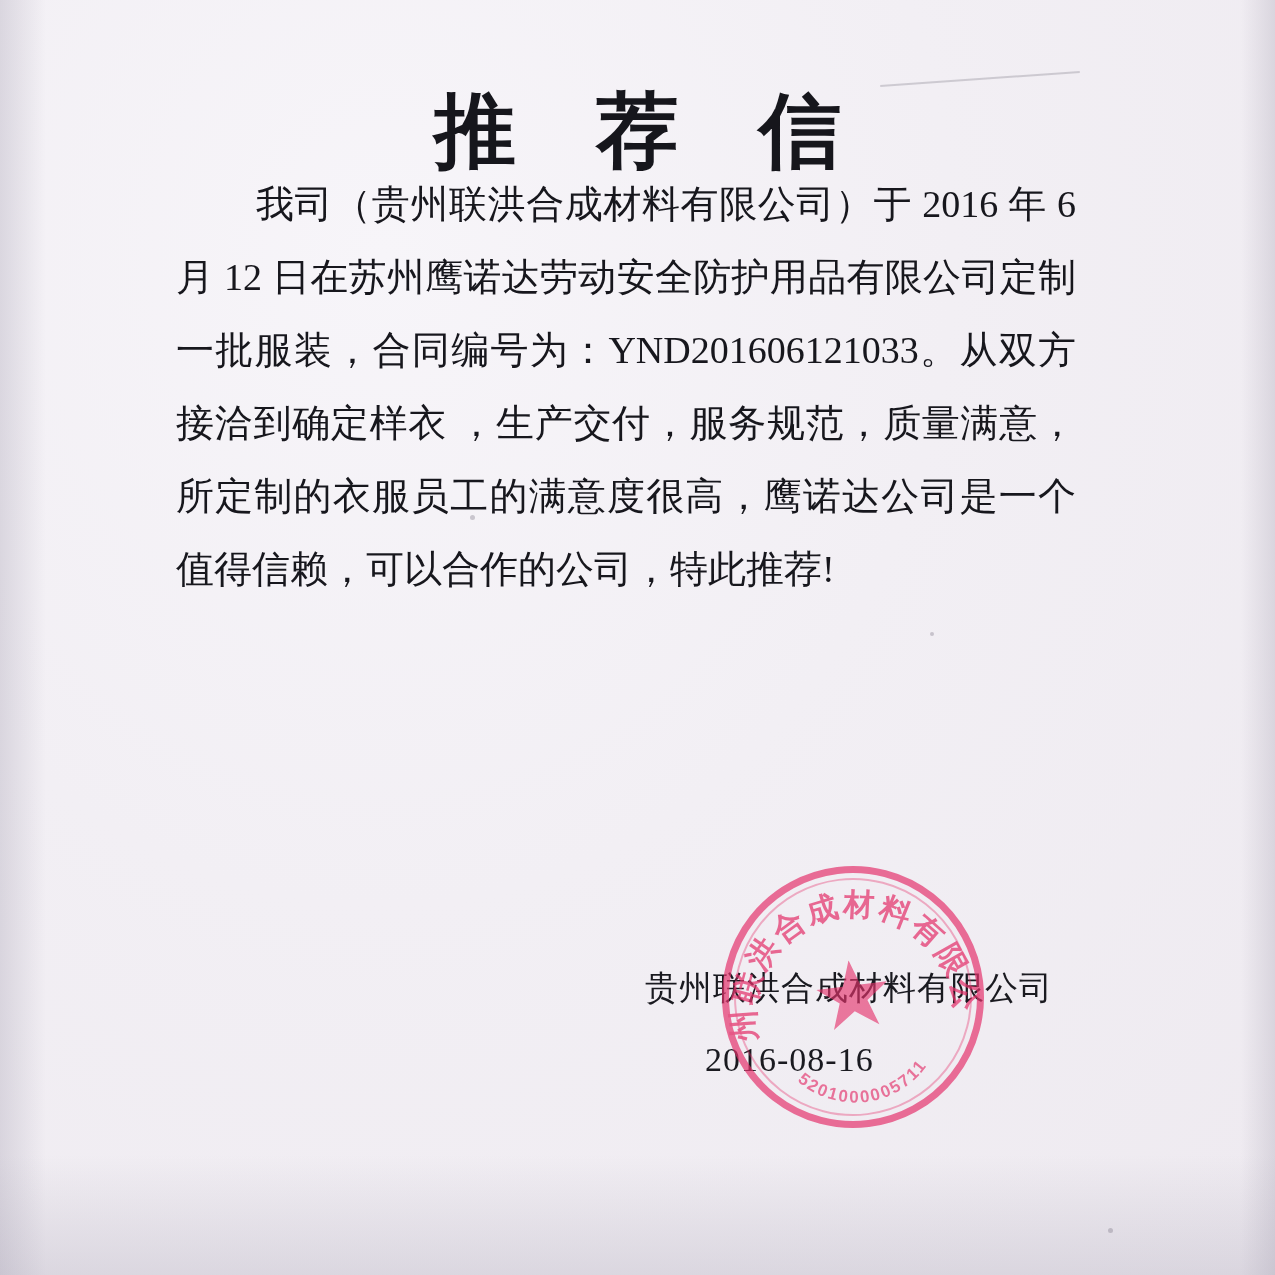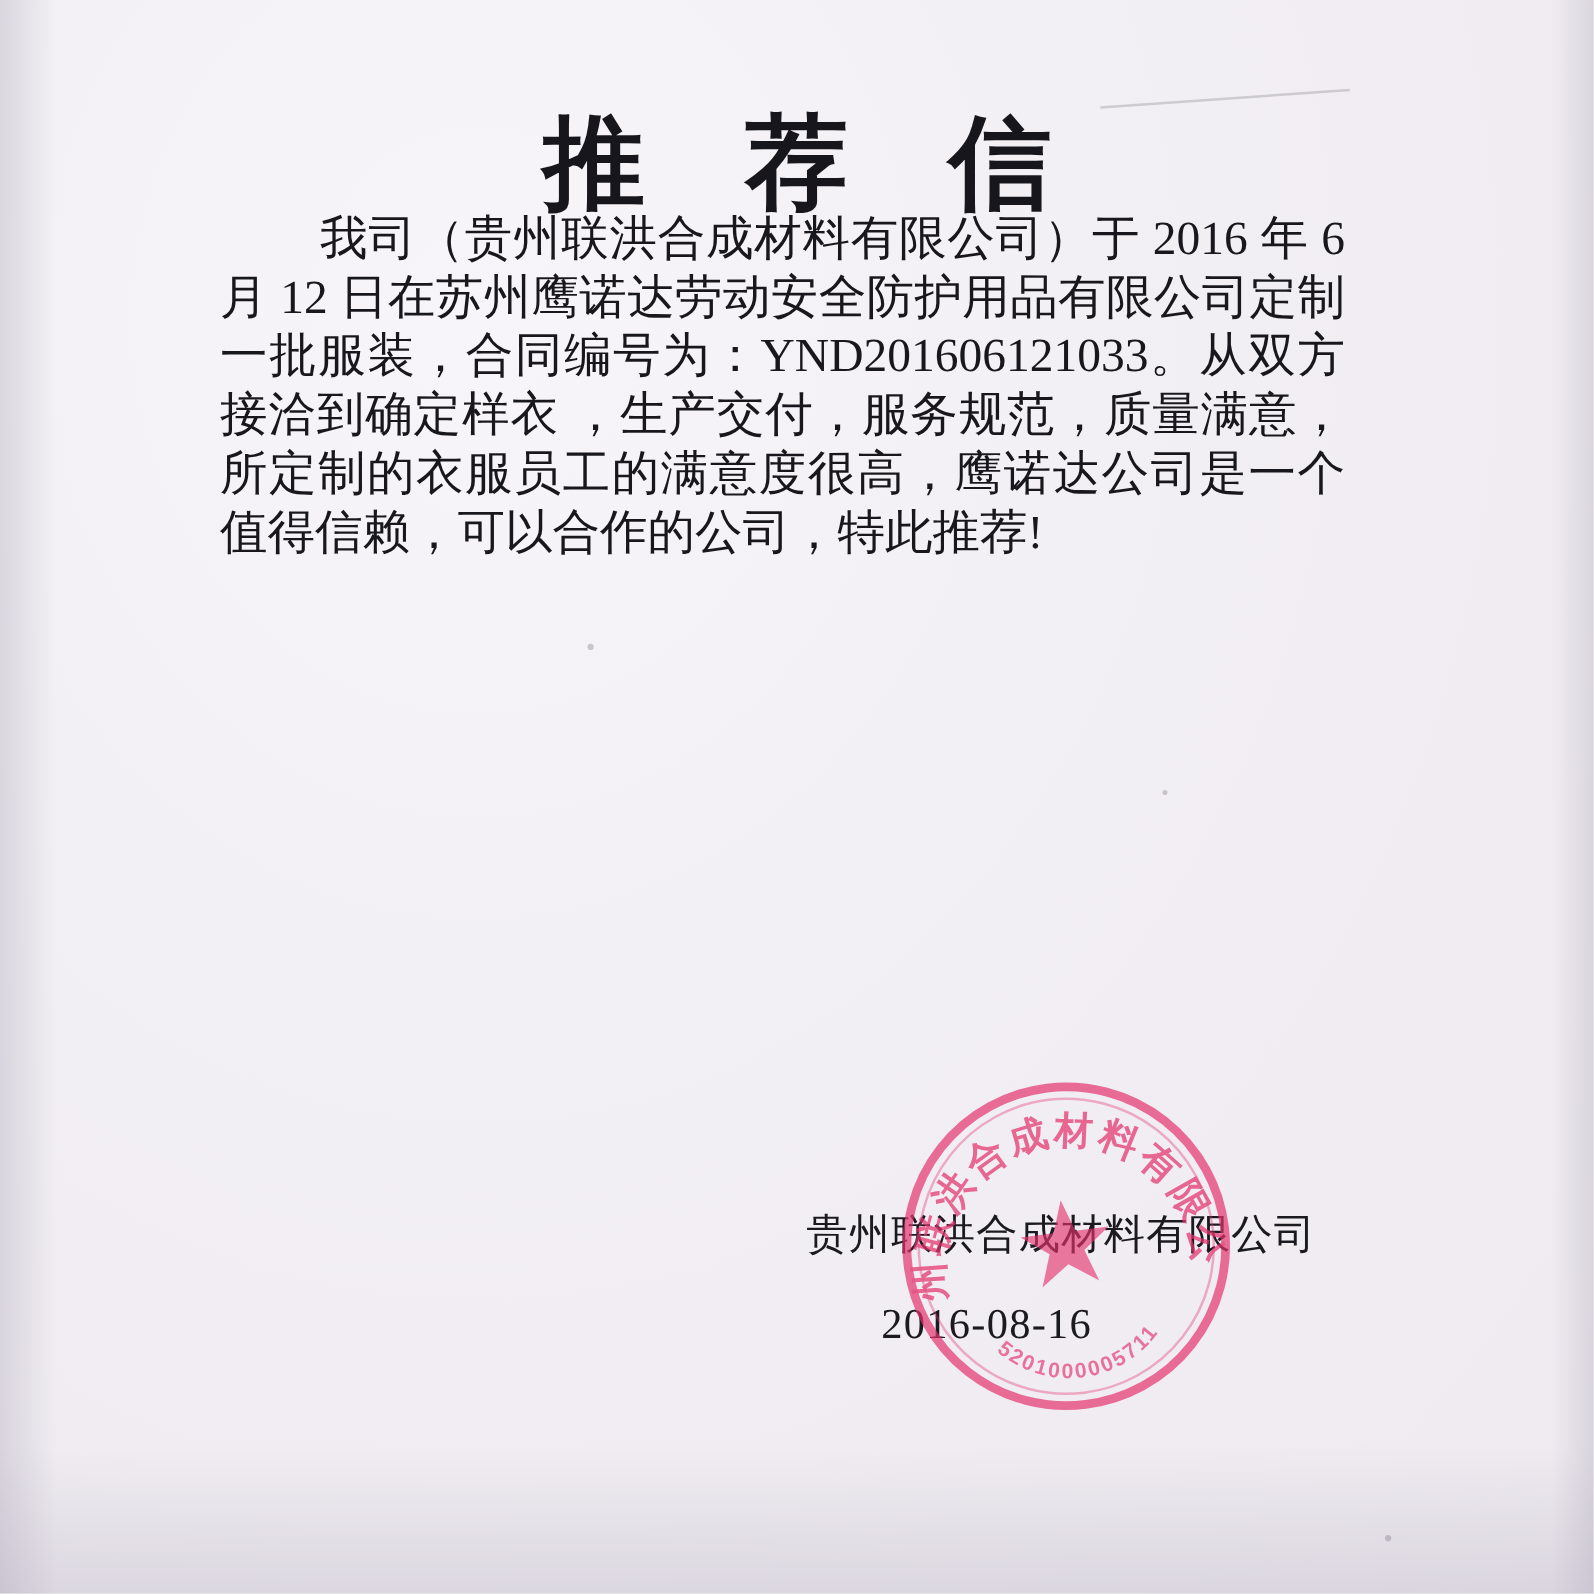--- a/index.html
+++ b/index.html
@@ -75,21 +75,21 @@
     font-family: "DejaVu Serif", "Liberation Serif", serif;
   }
 
   
   #body-text {
     position: absolute;
     top: 168px;
     left: 176px;
     width: 900px;
     font-size: 38px;
-    line-height: 47px;
+    line-height: 73px;
     color: #17171d;
     text-align: justify;
     text-justify: inter-ideograph;
   }
   #body-text p {
     margin: 0;
     text-indent: 80px;
   }
 
   

